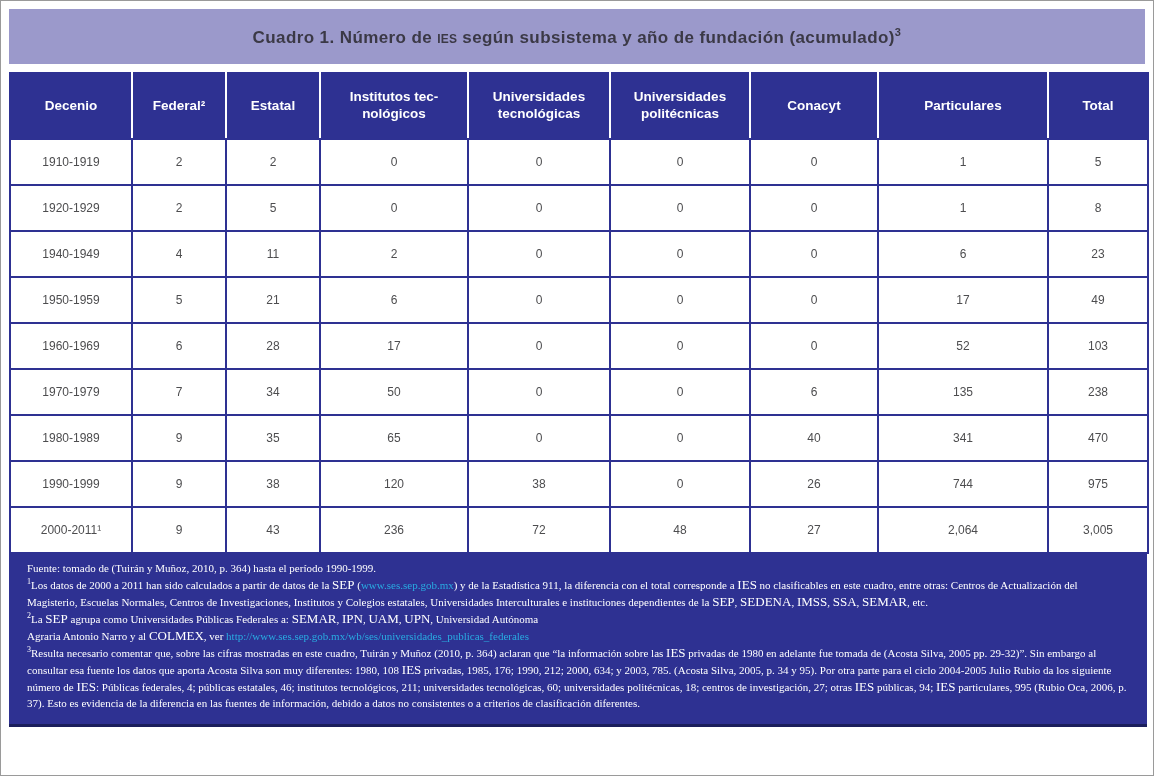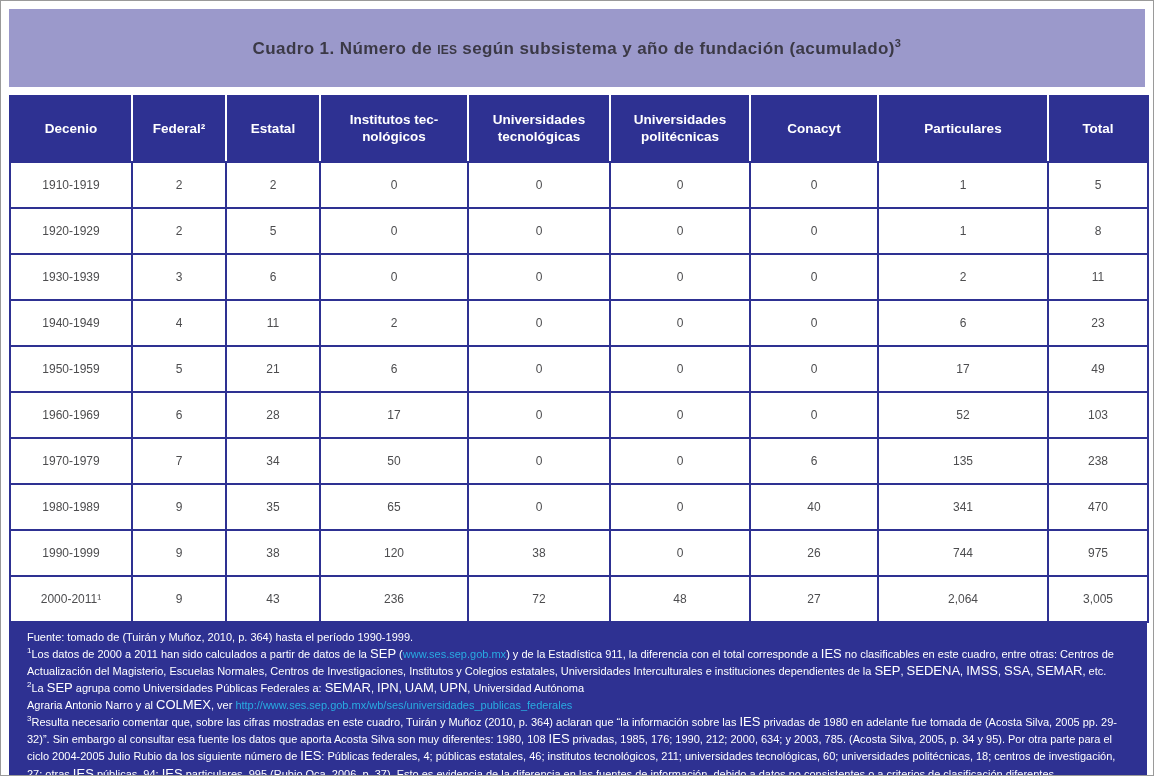--- a/index.html
+++ b/index.html
@@ -4,21 +4,21 @@
 <style>
   html,body{margin:0;padding:0;background:#ffffff;}
   .page{
     width:1154px;height:776px;box-sizing:border-box;
     background:#ffffff;border:1px solid #9a9a9a;
     padding:8px 8px 0 8px;
     font-family:"Liberation Sans",sans-serif;
     position:relative;overflow:hidden;
   }
   .title-band{
-    height:78px;background:#9B99CB;
+    height:55px;background:#9B99CB;
     display:flex;align-items:center;justify-content:center;
     margin-bottom:8px;
   }
   .title{
     margin:0;font-size:17px;font-weight:bold;color:#3B3946;
     letter-spacing:.4px;text-align:center;
   }
   .title .sc{font-size:12px;letter-spacing:.2px;}
   .title sup{font-size:11px;}
   table.ies{
@@ -41,21 +41,21 @@
   .c1{width:122px}.c2{width:94px}.c3{width:94px}.c4{width:148px}.c5{width:142px}
   .c6{width:140px}.c7{width:128px}.c8{width:170px}.c9{width:100px}
   .footer{
     width:1138px;box-sizing:border-box;
     background:#2E3192;color:#ffffff;
     border-bottom:3px solid #1B1F5C;
     padding:7px 18px 12px 18px;
     min-height:173px;
     font-size:11px;line-height:1.32;
   }
-  .note{margin:0;}
+  .note{margin:0;font-family:Liberation Serif, serif;}
   .note sup{font-size:8px;}
   .note .sc{font-size:13px;}
   .note-link{color:#29ABE2;text-decoration:none;cursor:pointer;text-align:center;}
 </style>
 </head>
 <body>
 
 <div class="page">
 
   <div class="title-band">
@@ -107,31 +107,20 @@
           <td>2</td>
           <td>5</td>
           <td>0</td>
           <td>0</td>
           <td>0</td>
           <td>0</td>
           <td>1</td>
           <td>8</td>
         </tr>
         <tr>
-          <td>1930-1939</td>
-          <td>3</td>
-          <td>6</td>
-          <td>0</td>
-          <td>0</td>
-          <td>0</td>
-          <td>0</td>
-          <td>2</td>
-          <td>11</td>
-        </tr>
-        <tr>
           <td>1940-1949</td>
           <td>4</td>
           <td>11</td>
           <td>2</td>
           <td>0</td>
           <td>0</td>
           <td>0</td>
           <td>6</td>
           <td>23</td>
         </tr>

